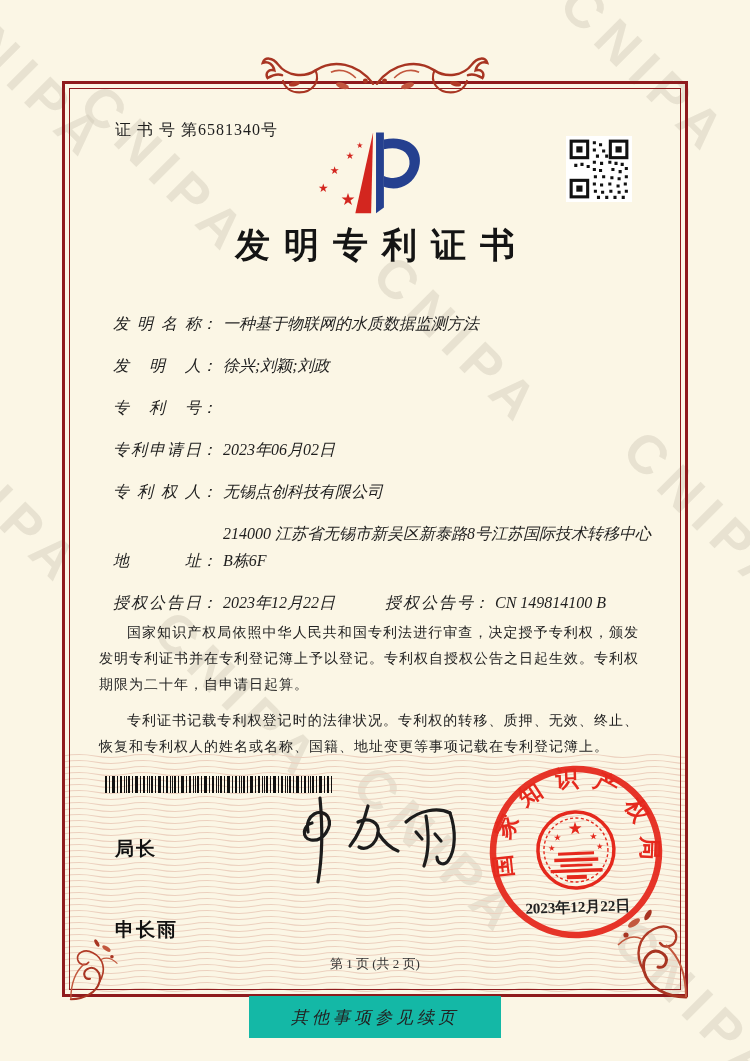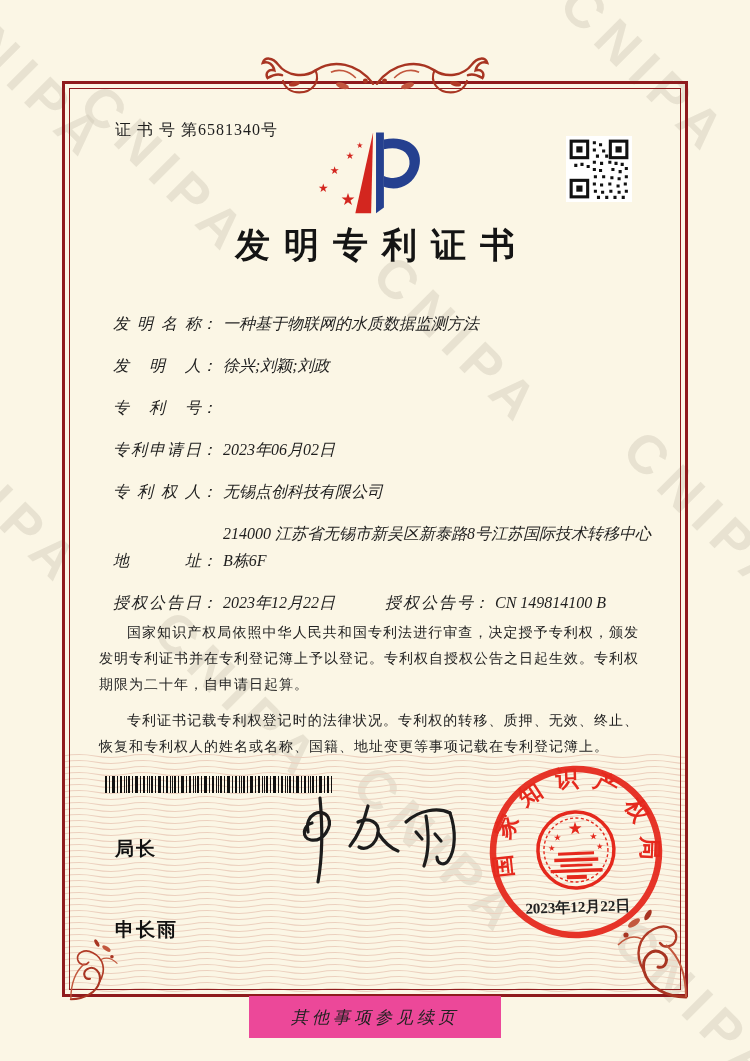--- a/index.html
+++ b/index.html
@@ -68,21 +68,21 @@
   .signature{position:absolute; left:278px; top:790px; width:195px; height:100px;}
   .seal{position:absolute; left:488px; top:764px; width:176px; height:176px; transform:rotate(-2deg);}
   .seal-arc-text{font-size:23px; font-weight:700; letter-spacing:13px;
     font-family:"Liberation Serif","DejaVu Serif",serif;}
   .seal-date{font-size:15px; font-weight:700; font-family:"Liberation Serif","DejaVu Serif",serif;}
   .page-indicator{
     position:absolute; left:0; right:0; top:955px; text-align:center; font-size:13px; color:#333;
   }
   .continuation{
     position:absolute; left:50%; top:996px; transform:translateX(-50%);
-    width:252px; height:42px; background:#ec4899;
+    width:252px; height:42px; background:#14b8a6;
     display:flex; align-items:center; justify-content:center;
     font-size:17px; letter-spacing:4px; color:#222; font-style:italic;
   }
 </style>
 </head>
 <body>
 
 <div class="page">
 
   <span class="wm wm1">CNIPA</span>
@@ -264,16 +264,17 @@
       <text x="112" y="86" font-size="8" text-anchor="middle" stroke="none">★</text>
       <rect x="70" y="88" width="36" height="3" stroke="none"></rect>
       <rect x="66" y="94" width="44" height="3.4" stroke="none"></rect>
       <rect x="72" y="100" width="32" height="2.6" stroke="none"></rect>
       <rect x="62" y="105" width="52" height="3.4" stroke="none"></rect>
       <rect x="78" y="111" width="20" height="4" stroke="none"></rect>
     </g>
     <text class="seal-date" x="88" y="148" text-anchor="middle" fill="#222">2023年12月22日</text>
   </svg>
 
+  <div class="page-indicator">第 1 页 (共 2 页)</div>
 
   <div class="continuation">其他事项参见续页</div>
 
 </div>
 
 </body></html>

